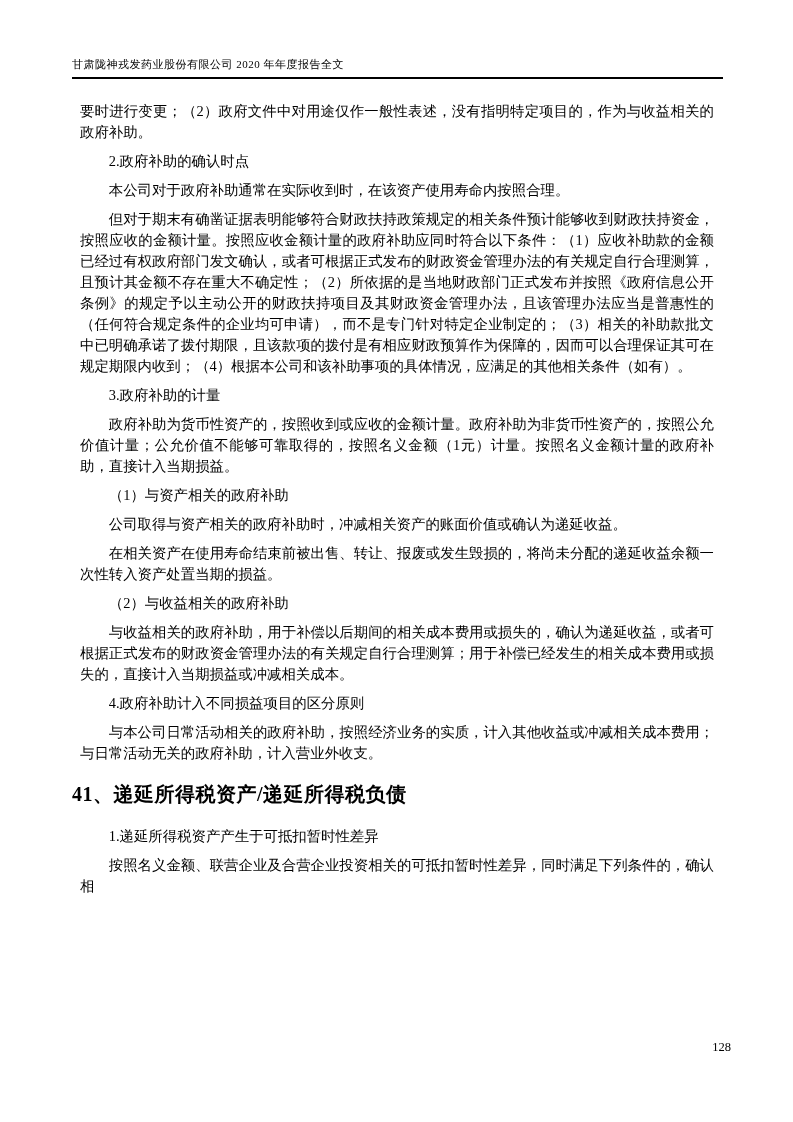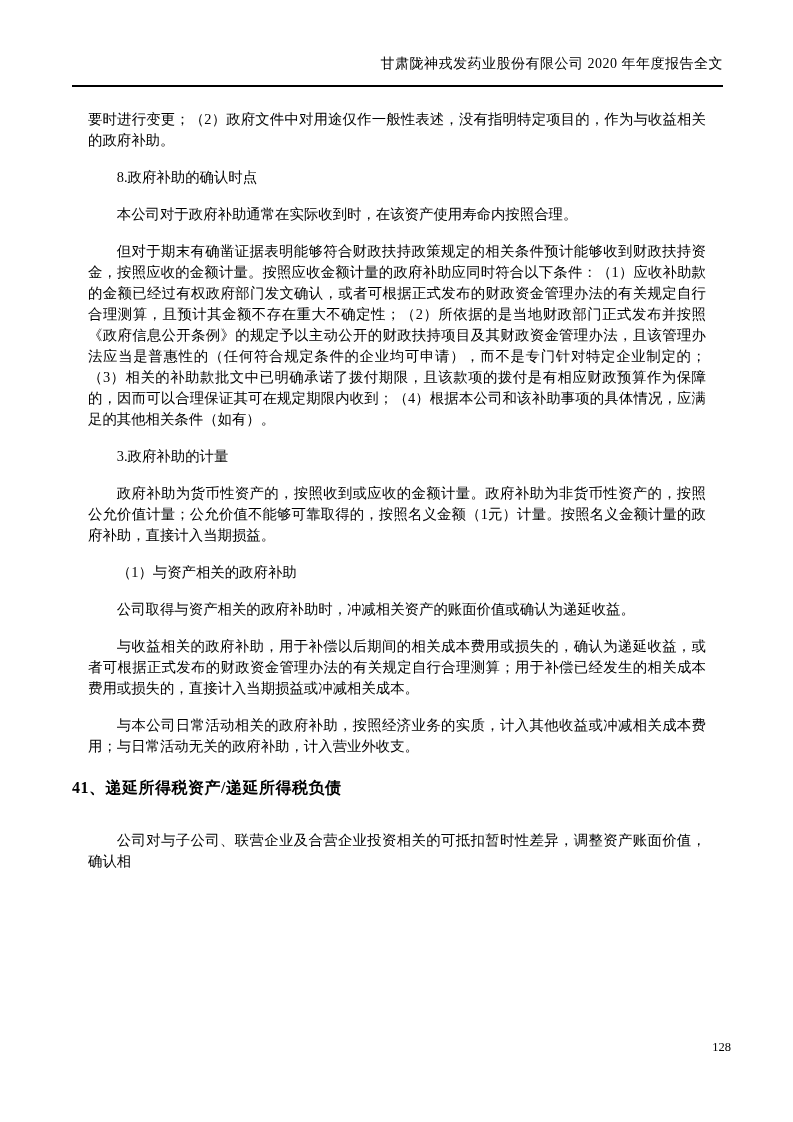--- a/index.html
+++ b/index.html
@@ -10,47 +10,46 @@
     background: #ffffff;
     color: #000000;
     font-family: "Liberation Serif", "DejaVu Serif", serif;
     overflow: hidden;
   }
   .header {
     position: absolute;
     left: 72px;
     top: 56px;
     width: 651px;
-    text-align: right;
-    font-size: 14px;
+    font-size: 11px;
     line-height: 16px;
-    padding-bottom: 13px;
+    padding-bottom: 5px;
     border-bottom: 2px solid #000000;
     letter-spacing: 0.5px;
   }
   .content {
     position: absolute;
     left: 72px;
     top: 93px;
     width: 650px;
     font-size: 14.4px;
     line-height: 21px;
     text-align: justify;
   }
   .content p {
-    margin: 16px;
+    margin: 8px;
     text-indent: 2em;
   }
   .content p.no-indent {
     text-indent: 0;
   }
   .section-heading {
-    font-size: 16px;
+    font-size: 20px;
     font-weight: bold;
-    margin: 20px 0 32px 0;
+    margin: 20px 0 21px 0;
     text-indent: 0;
     text-align: left;
     letter-spacing: 0.5px;
   }
   .page-number {
     position: absolute;
     top: 1040px;
     right: 62px;
     font-size: 12.5px;
     margin-left: 40px;
@@ -60,28 +59,32 @@
 <body>
 
 <div class="page">
 
   <div class="header">
     <span>甘肃陇神戎发药业股份有限公司 2020 年年度报告全文</span>
   </div>
 
   <div class="content">
     <p class="no-indent">要时进行变更；（2）政府文件中对用途仅作一般性表述，没有指明特定项目的，作为与收益相关的政府补助。</p>
-    <p>8.政府补助的确认时点</p>
+    <p>2.政府补助的确认时点</p>
     <p>本公司对于政府补助通常在实际收到时，在该资产使用寿命内按照合理。</p>
     <p>但对于期末有确凿证据表明能够符合财政扶持政策规定的相关条件预计能够收到财政扶持资金，按照应收的金额计量。按照应收金额计量的政府补助应同时符合以下条件：（1）应收补助款的金额已经过有权政府部门发文确认，或者可根据正式发布的财政资金管理办法的有关规定自行合理测算，且预计其金额不存在重大不确定性；（2）所依据的是当地财政部门正式发布并按照《政府信息公开条例》的规定予以主动公开的财政扶持项目及其财政资金管理办法，且该管理办法应当是普惠性的（任何符合规定条件的企业均可申请），而不是专门针对特定企业制定的；（3）相关的补助款批文中已明确承诺了拨付期限，且该款项的拨付是有相应财政预算作为保障的，因而可以合理保证其可在规定期限内收到；（4）根据本公司和该补助事项的具体情况，应满足的其他相关条件（如有）。</p>
     <p>3.政府补助的计量</p>
     <p>政府补助为货币性资产的，按照收到或应收的金额计量。政府补助为非货币性资产的，按照公允价值计量；公允价值不能够可靠取得的，按照名义金额（1元）计量。按照名义金额计量的政府补助，直接计入当期损益。</p>
     <p>（1）与资产相关的政府补助</p>
     <p>公司取得与资产相关的政府补助时，冲减相关资产的账面价值或确认为递延收益。</p>
+    <p>在相关资产在使用寿命结束前被出售、转让、报废或发生毁损的，将尚未分配的递延收益余额一次性转入资产处置当期的损益。</p>
+    <p>（2）与收益相关的政府补助</p>
     <p>与收益相关的政府补助，用于补偿以后期间的相关成本费用或损失的，确认为递延收益，或者可根据正式发布的财政资金管理办法的有关规定自行合理测算；用于补偿已经发生的相关成本费用或损失的，直接计入当期损益或冲减相关成本。</p>
+    <p>4.政府补助计入不同损益项目的区分原则</p>
     <p>与本公司日常活动相关的政府补助，按照经济业务的实质，计入其他收益或冲减相关成本费用；与日常活动无关的政府补助，计入营业外收支。</p>
     <h2 class="section-heading">41、递延所得税资产/递延所得税负债</h2>
-    <p>公司对与子公司、联营企业及合营企业投资相关的可抵扣暂时性差异，调整资产账面价值，确认相</p>
+    <p>1.递延所得税资产产生于可抵扣暂时性差异</p>
+    <p>按照名义金额、联营企业及合营企业投资相关的可抵扣暂时性差异，同时满足下列条件的，确认相</p>
   </div>
 
   <div class="page-number">128</div>
 
 </div>
 
 </body></html>

